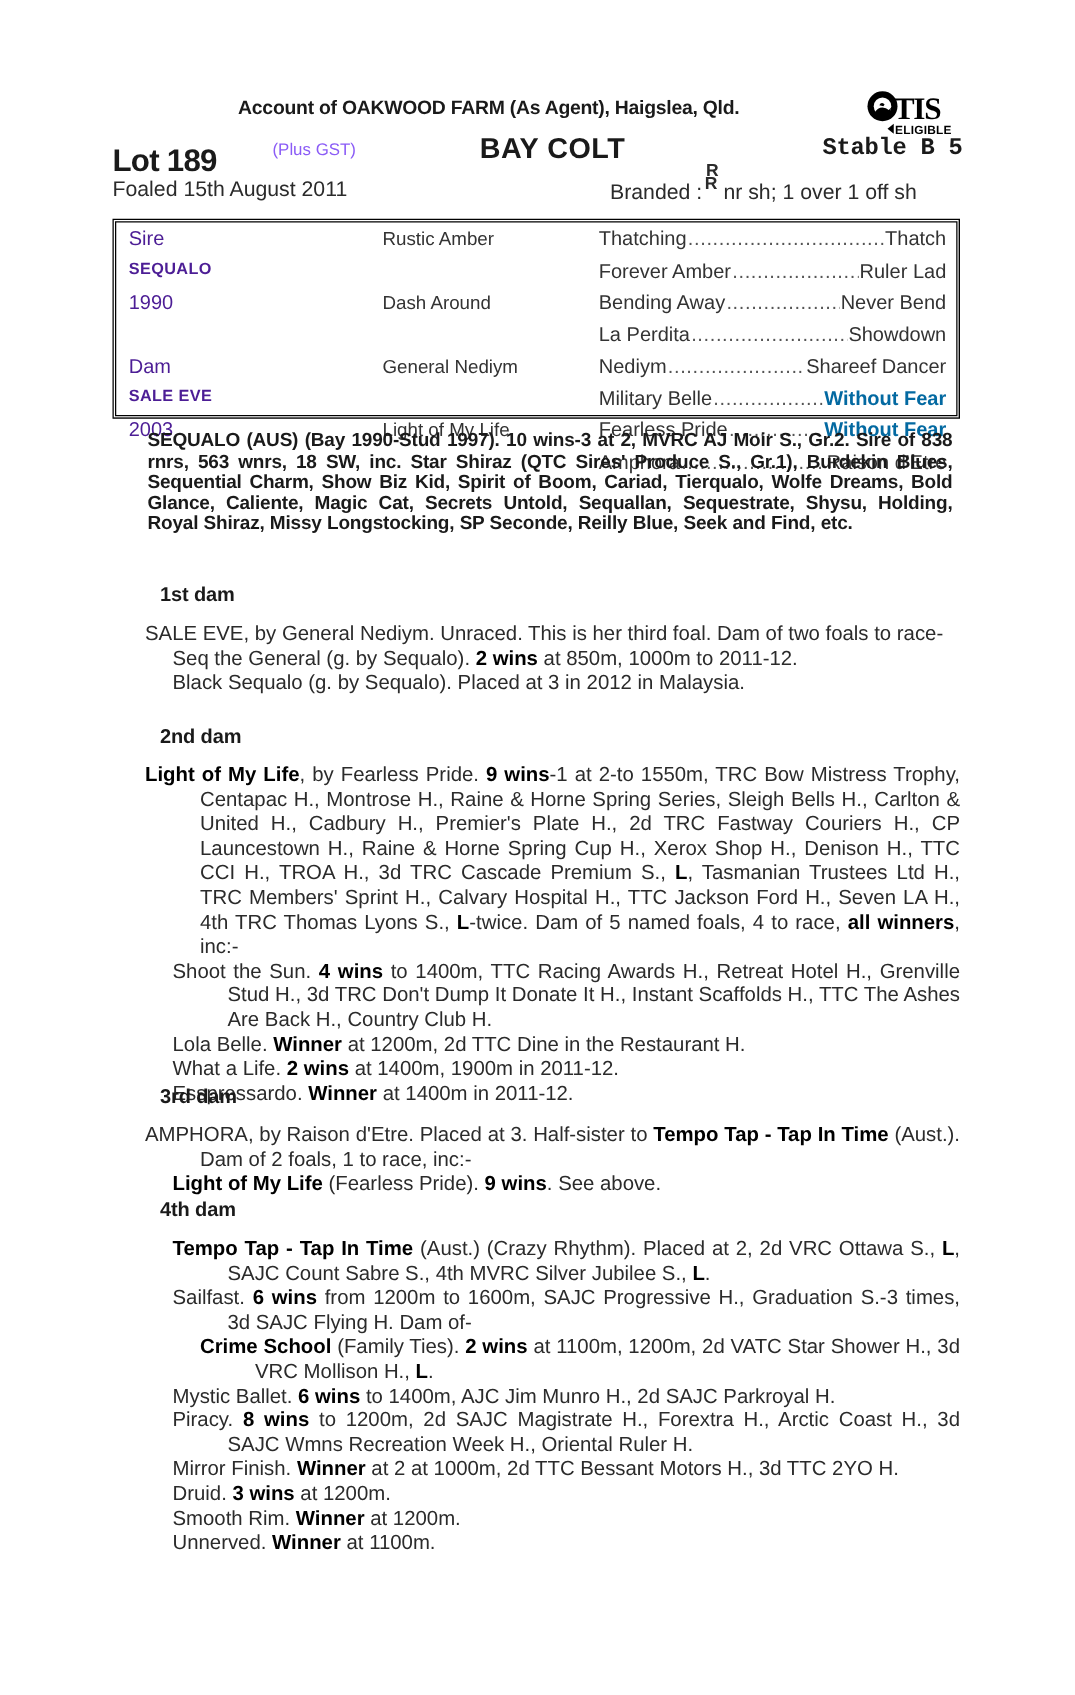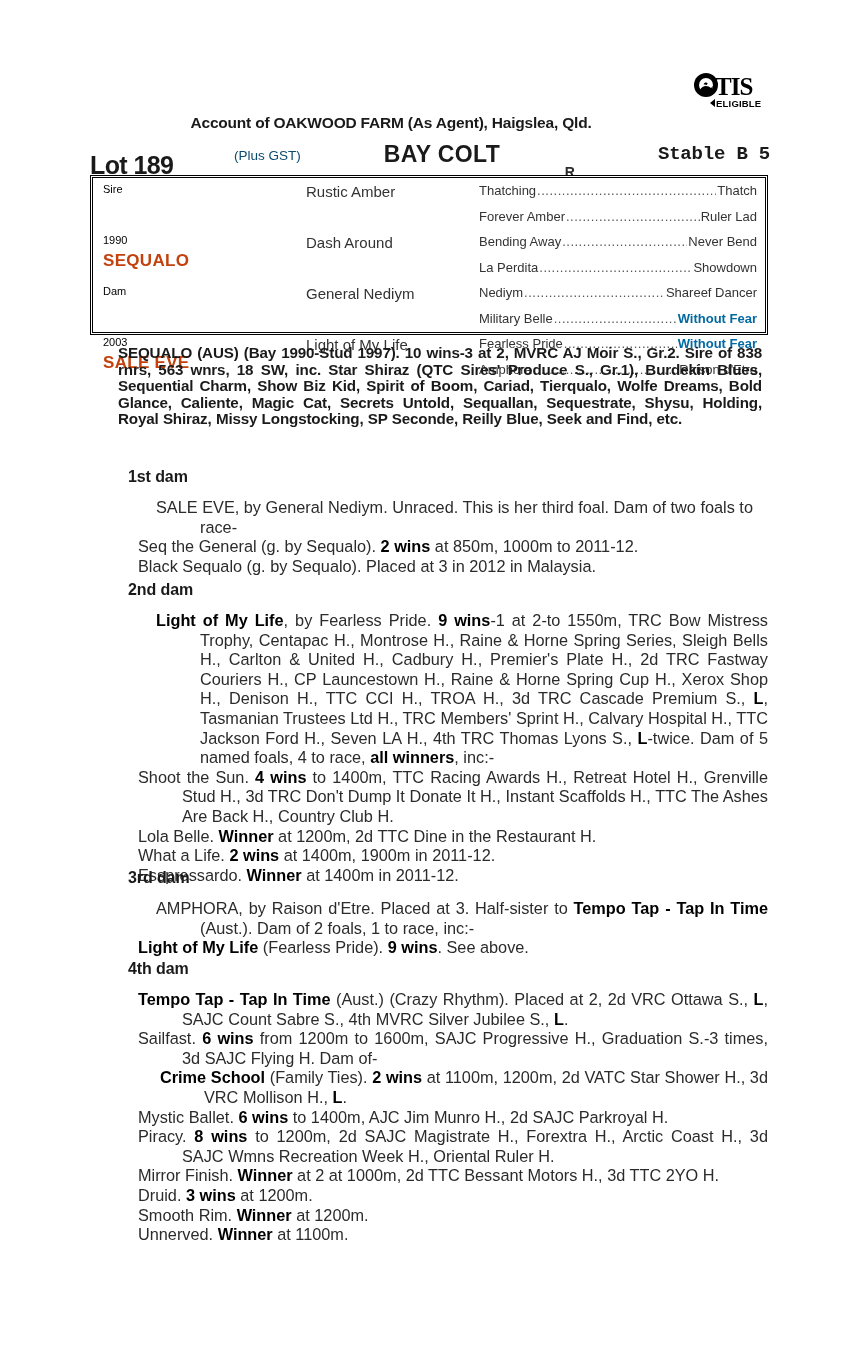--- a/index.html
+++ b/index.html
@@ -31,21 +31,20 @@
     top: 78px;
     width: 680px;
   }
   .account-line {
     text-align: center;
     font-weight: bold;
     font-size: 15.5px;
     letter-spacing: -0.2px;
     padding-right: 78px;
     white-space: nowrap;
-    margin-top: 36px;
   }
   .logo {
     position: absolute;
     right: -2px;
     top: -6px;
     width: 80px;
     height: 38px;
   }
   .logo svg { display: block; }
 
@@ -59,22 +58,21 @@
     left: 0; top: 11px;
     font-size: 25px;
     font-weight: bold;
     letter-spacing: -0.6px;
   }
   .plus-gst {
     position: absolute;
     left: 128px;
     top: 8px;
     font-size: 13.5px;
-    color: #0c4a6e;
-    margin-left: 16px;
+    color: #8b5cf6;
   }
   .colour-sex {
     position: absolute;
     left: 0; right: 0;
     top: 1px;
     text-align: center;
     font-size: 23px;
     font-weight: bold;
     letter-spacing: 0.4px;
     padding-left: 24px;
@@ -150,44 +148,43 @@
     left: 0; top: 0; right: 0; bottom: 0;
     padding: 7px 0 0 0;
   }
   .ped-row {
     position: relative;
     height: 25.5px;
   }
   .ped-c1 {
     position: absolute;
     left: 12px; top: 0;
-    font-size: 11px;
-    color: #000000;
+    font-size: 16px;
+    color: #4c1d95;
     white-space: nowrap;
   }
   .ped-c1.bold {
     font-weight: bold;
-    font-size: 17px;
-    color: #c2410c;
+    font-size: 13px;
+    color: #4c1d95;
     letter-spacing: 0.3px;
     top: -2px;
-    margin-top: 44px;
   }
   .ped-c2 {
     position: absolute;
     left: 215px; top: 0;
     font-size: 15px;
     color: #333;
     white-space: nowrap;
   }
   .ped-c3 {
     position: absolute;
     left: 388px; top: 0;
     right: 10px;
-    font-size: 13px;
+    font-size: 16px;
     color: #333;
     white-space: nowrap;
     display: flex;
     align-items: center;
   }
   .ped-c3 .gp-name { flex: 0 0 auto; }
   .ped-c3 .gp-dots {
     flex: 1 1 auto;
     overflow: hidden;
     white-space: nowrap;
@@ -233,21 +230,21 @@
   p.entry {
     margin: 0;
     font-size: 16.3px;
     line-height: 19.6px;
     color: #2b2b2b;
     text-indent: 0;
     padding-left: 0;
   }
   p.entry b, p.entry strong { color: #000; font-weight: bold; }
   p.entry.lvl0 { padding-left: 0; }
-  p.entry.hang0 { padding-left: 44px; text-indent: -44px; margin-left: 40px; }
+  p.entry.hang0 { padding-left: 44px; text-indent: -44px; }
   p.entry.hang1 { padding-left: 66px; text-indent: -44px; }
   p.entry.hang2 { padding-left: 88px; text-indent: -44px; }
   p.entry.just { text-align: justify; }
 </style>
 </head>
 <body>
 
 <div class="page">
 
   <div class="header">

